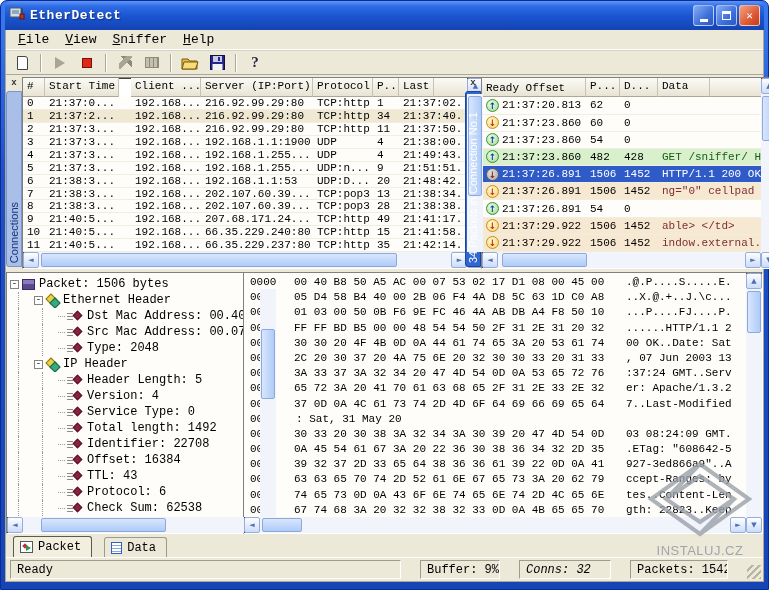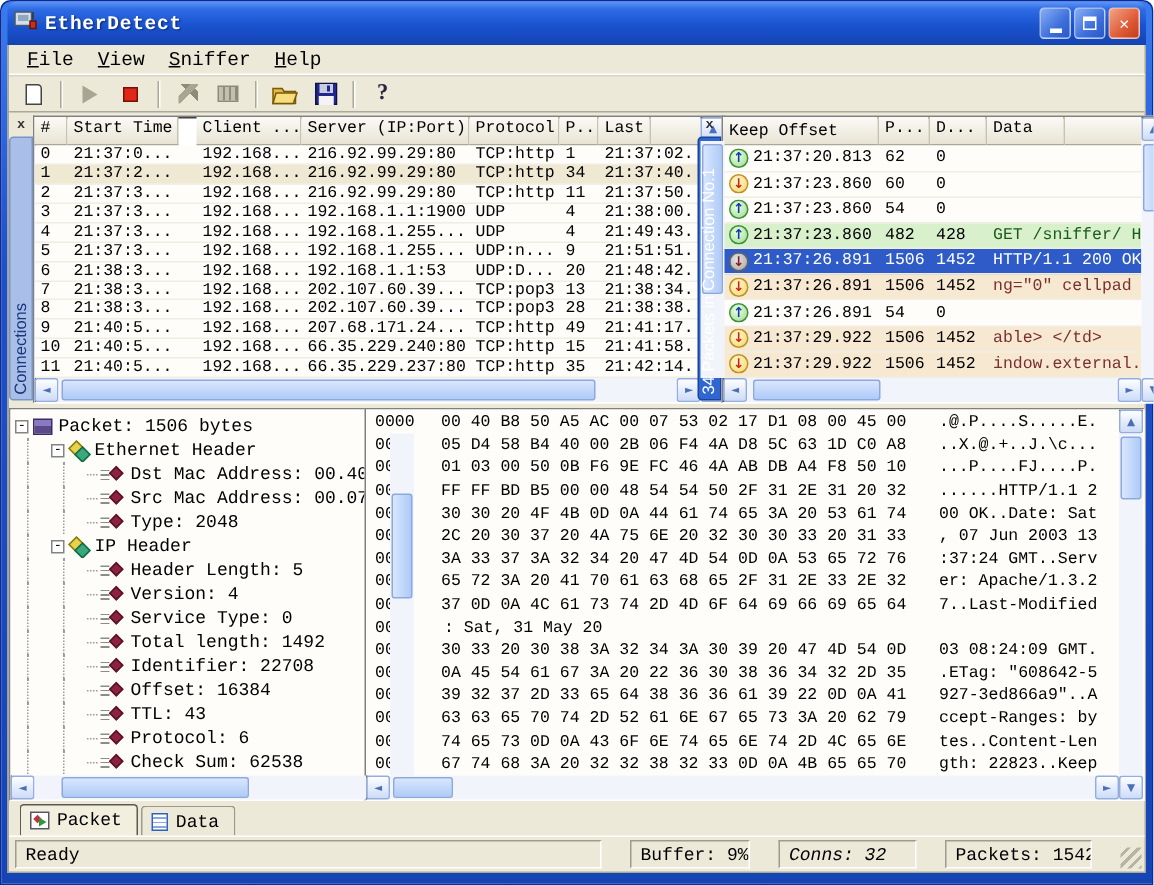--- a/index.html
+++ b/index.html
@@ -100,21 +100,21 @@
 
   
   .hex-pane{flex:1;}
   .hex-body{flex:1;overflow:hidden;background:#FEFDF9;padding:3px 0 0 6px;font-size:11px;}
   .hrow{height:15.2px;display:flex;white-space:pre;}
   .hoff{width:36px;flex:none;}
   .hbytes{width:322px;flex:none;margin-left:8px;}
   .hascii{flex:none;margin-left:10px;}
 
   
-  .tabstrip{height:23px;display:flex;align-items:flex-end;gap:2px;padding:2px 0 0 7px;}
+  .tabstrip{height:23px;display:flex;align-items:flex-end;gap:12px;padding:2px 0 0 7px;}
   .tab{height:20px;display:flex;align-items:center;gap:5px;padding:0 10px 0 6px;font-size:12px;
     background:#ECE9D8;border:1px solid #9C9A8C;border-bottom:none;border-radius:3px 3px 0 0;}
   .tab.active{border-color:#5a5a50;background:#F2EFDF;height:21px;}
   .packet-tab-icon{width:13px;height:12px;background:#fff;border:1px solid #556;position:relative;flex:none;}
   .packet-tab-icon::before{content:'';position:absolute;left:2px;top:2px;width:4px;height:4px;background:#C03040;transform:rotate(45deg);}
   .packet-tab-icon::after{content:'';position:absolute;right:1px;bottom:1px;width:0;height:0;border-left:5px solid #2A9A3A;border-top:3px solid transparent;border-bottom:3px solid transparent;}
   .data-tab-icon{width:11px;height:12px;background:#fff;border:1px solid #3060C0;flex:none;
     background-image:repeating-linear-gradient(180deg,transparent 0 2px,#88A8E0 2px 3px);}
   .statusbar{height:25px;display:flex;align-items:center;gap:19px;padding:2px 2px 2px 4px;font-size:12px;border-top:1px solid #fff;}
   .status-panel{height:19px;padding:2px 6px 0 6px;border:1px solid;border-color:#9D9C8F #fff #fff #9D9C8F;white-space:nowrap;overflow:hidden;}
@@ -352,21 +352,21 @@
       <div class="pane" style="width:300px;">
         <div class="gutter">
           <div class="gutter-x">x</div>
           <div class="vtab vtab-pkt">
             <span class="vtext">34 Packets in Connection No.1</span>
           </div>
         </div>
         <div class="table-outer">
           <div class="table-main">
             <div class="thead" id="pkt-head">
-                <div class="hcell pc0">Keep Offset</div>
+                <div class="hcell pc0">Ready Offset</div>
                 <div class="hcell pc1">P...</div>
                 <div class="hcell pc2">D...</div>
                 <div class="hcell pc3">Data</div>
                 <div class="hcell fill"></div>
               </div>
             <div class="tbody" id="pkt-body">
                 <div class="prow plain">
                   <div class="cell pc0">
                     <span class="dirball up">↑</span>
                     <span>21:37:20.813</span>
@@ -683,14 +683,24 @@
 
     <div class="statusbar">
       <div class="status-panel ready">Ready</div>
       <div class="status-panel sp-buffer">Buffer: 9%</div>
       <div class="status-panel sp-conns">Conns: 32</div>
       <div class="status-panel sp-packets">Packets: 1542</div>
       <div class="grip"></div>
     </div>
   </div>
 
+  <div class="watermark">
+    <svg width="108" height="76" viewBox="0 0 108 76">
+      <g fill="none" stroke="#9AA1AA" stroke-width="4">
+        <path d="M54 3 L103 38 L54 73 L5 38 Z"></path>
+        <path d="M54 15 L88 38 L54 61 L20 38 Z"></path>
+        <path d="M20 38 L54 3 M54 73 L88 38"></path>
+      </g>
+    </svg>
+    <div class="wm-text">INSTALUJ.CZ</div>
+  </div>
 
 </div>
 
 </body></html>

